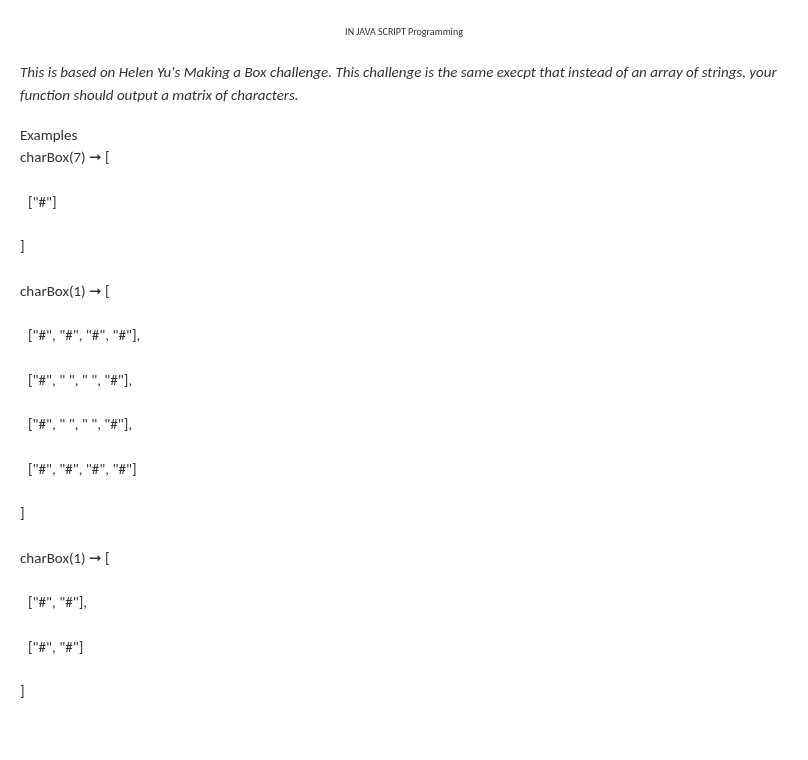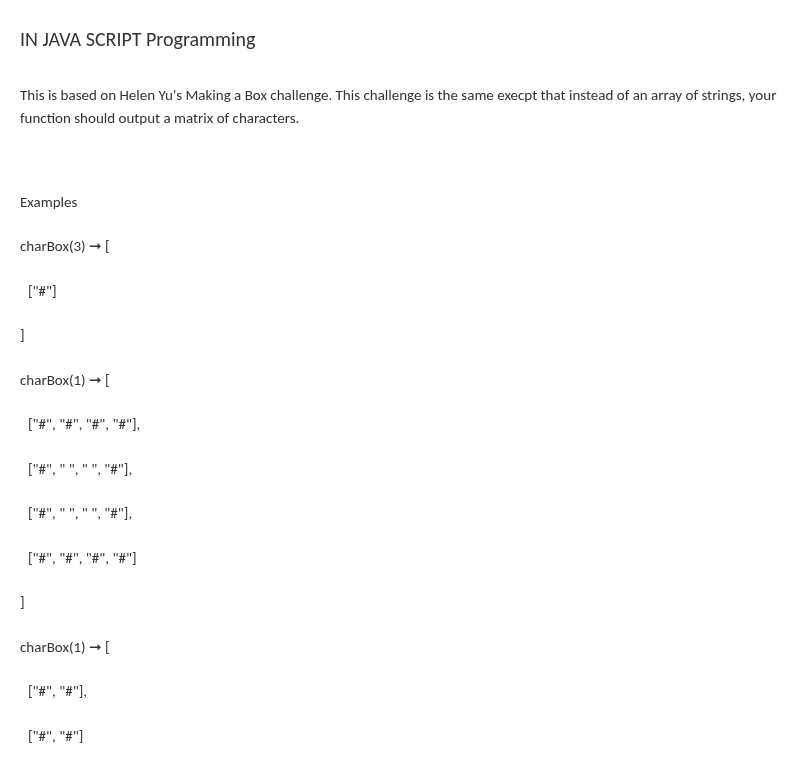--- a/index.html
+++ b/index.html
@@ -11,50 +11,51 @@
       font-family: Calibri, Arial, sans-serif;
       font-size: 15px;
       color: #333;
       background: #fff;
       width: 808px;
       height: 760px;
       padding: 24px 20px;
       line-height: 1.5;
     }
     .title {
-      font-size: 20px;
-      margin-bottom: 30px;
+      font-size: 10px;
+      margin-bottom: 22px;
+      text-align: center;
     }
     .description {
       font-size: 15px;
-      margin-bottom: 60px;
+      margin-bottom: 16px;
       line-height: 1.55;
+      font-style: italic;
     }
     .examples-heading {
       font-size: 15px;
-      margin-bottom: 22px;
     }
     .line {
       font-size: 15px;
       margin-bottom: 22px;
     }
     .indent {
       padding-left: 8px;
     }
   </style>
 </head>
 <body>
 
 <div class="title">IN JAVA SCRIPT Programming</div>
 
 <div class="description">This is based on Helen Yu's Making a Box challenge. This challenge is the same execpt that instead of an array of strings, your function should output a matrix of characters.</div>
 
 <div class="examples-heading">Examples</div>
 
-<div class="line">charBox(3) ➞ [</div>
+<div class="line">charBox(7) ➞ [</div>
 <div class="line indent">["#"]</div>
 <div class="line">]</div>
 
 <div class="line">charBox(1) ➞ [</div>
 <div class="line indent">["#", "#", "#", "#"],</div>
 <div class="line indent">["#", " ", " ", "#"],</div>
 <div class="line indent">["#", " ", " ", "#"],</div>
 <div class="line indent">["#", "#", "#", "#"]</div>
 <div class="line">]</div>
 

